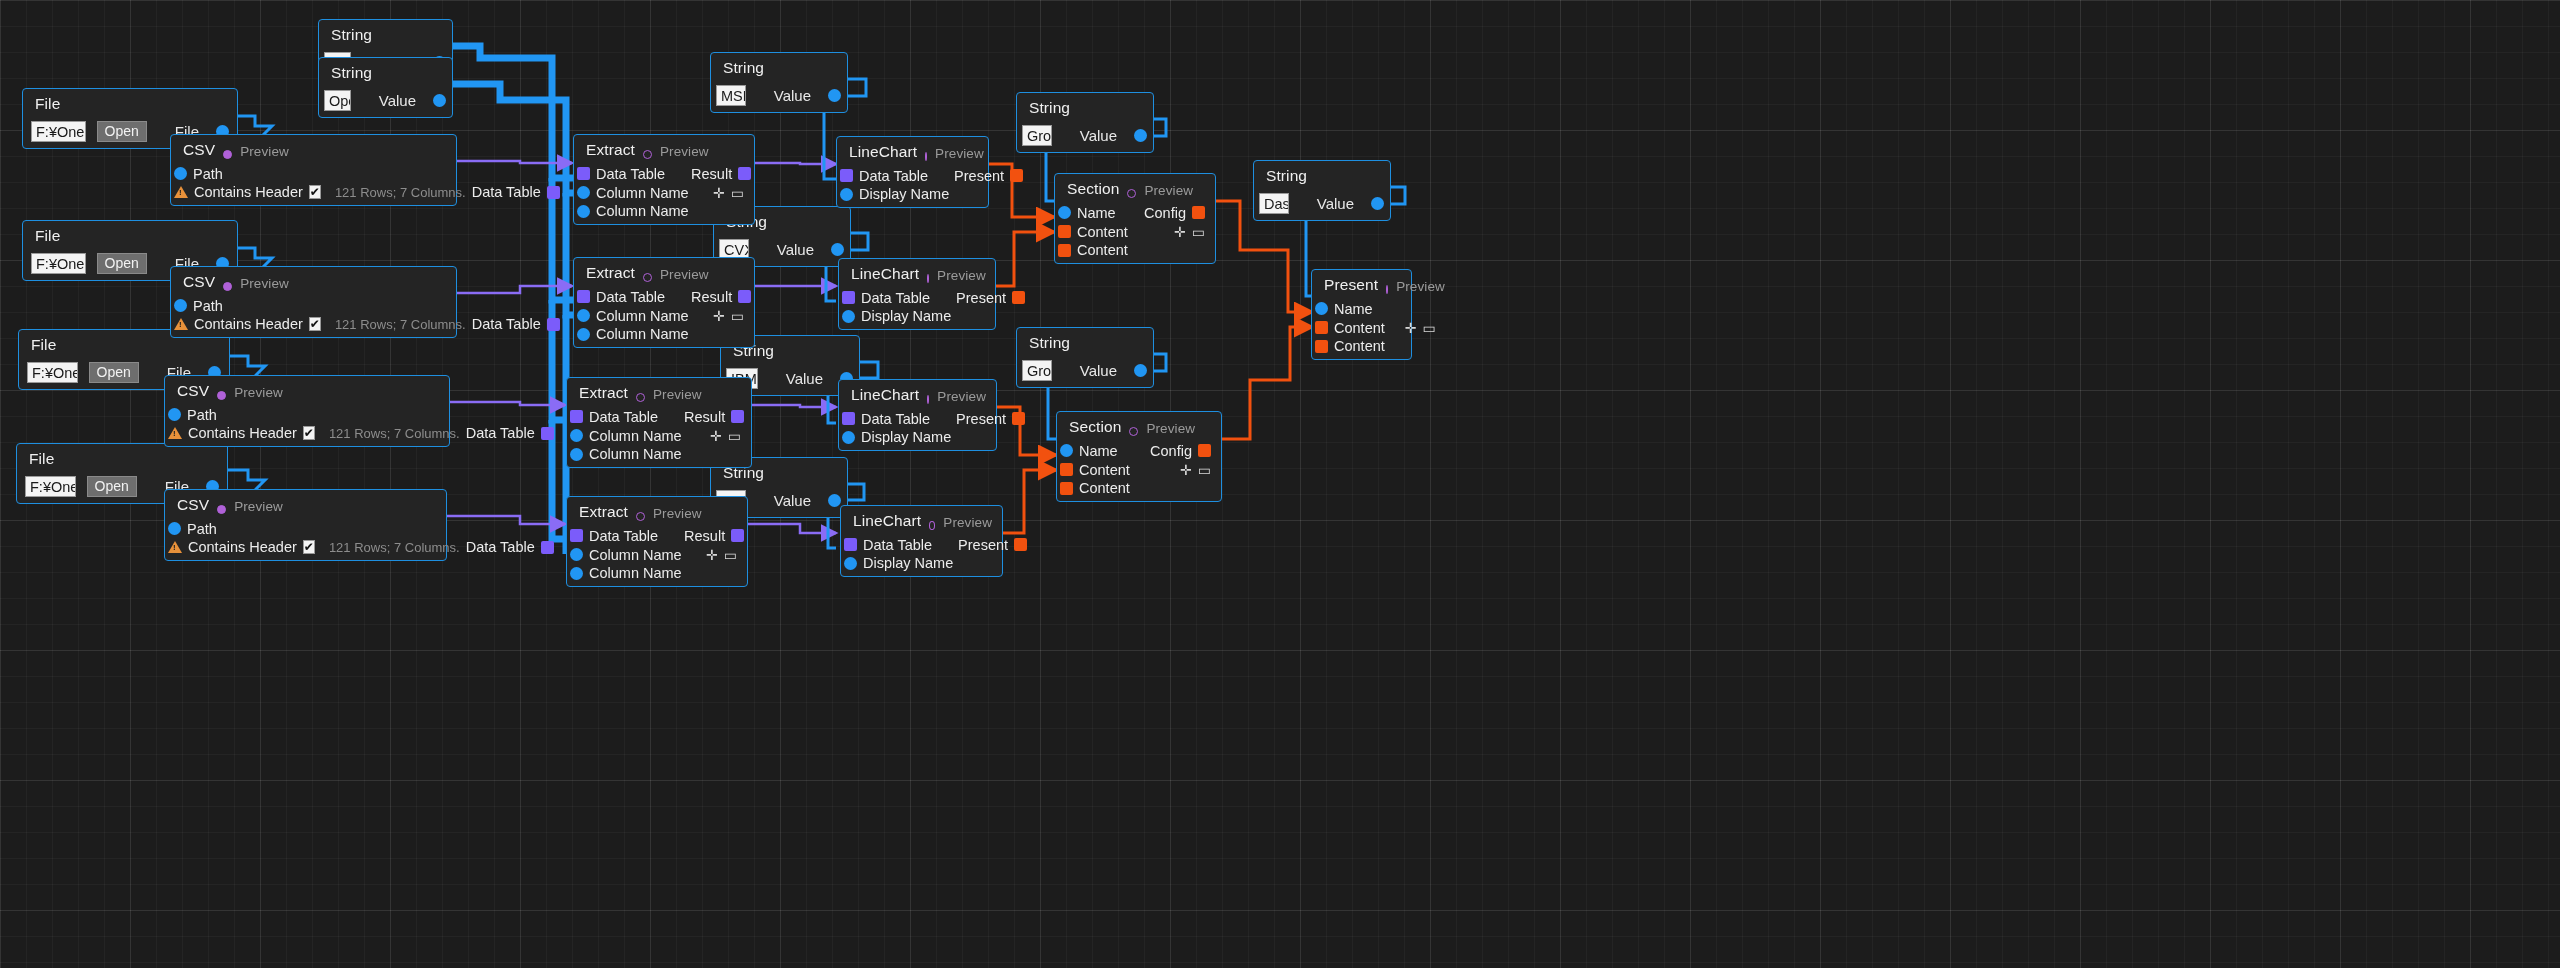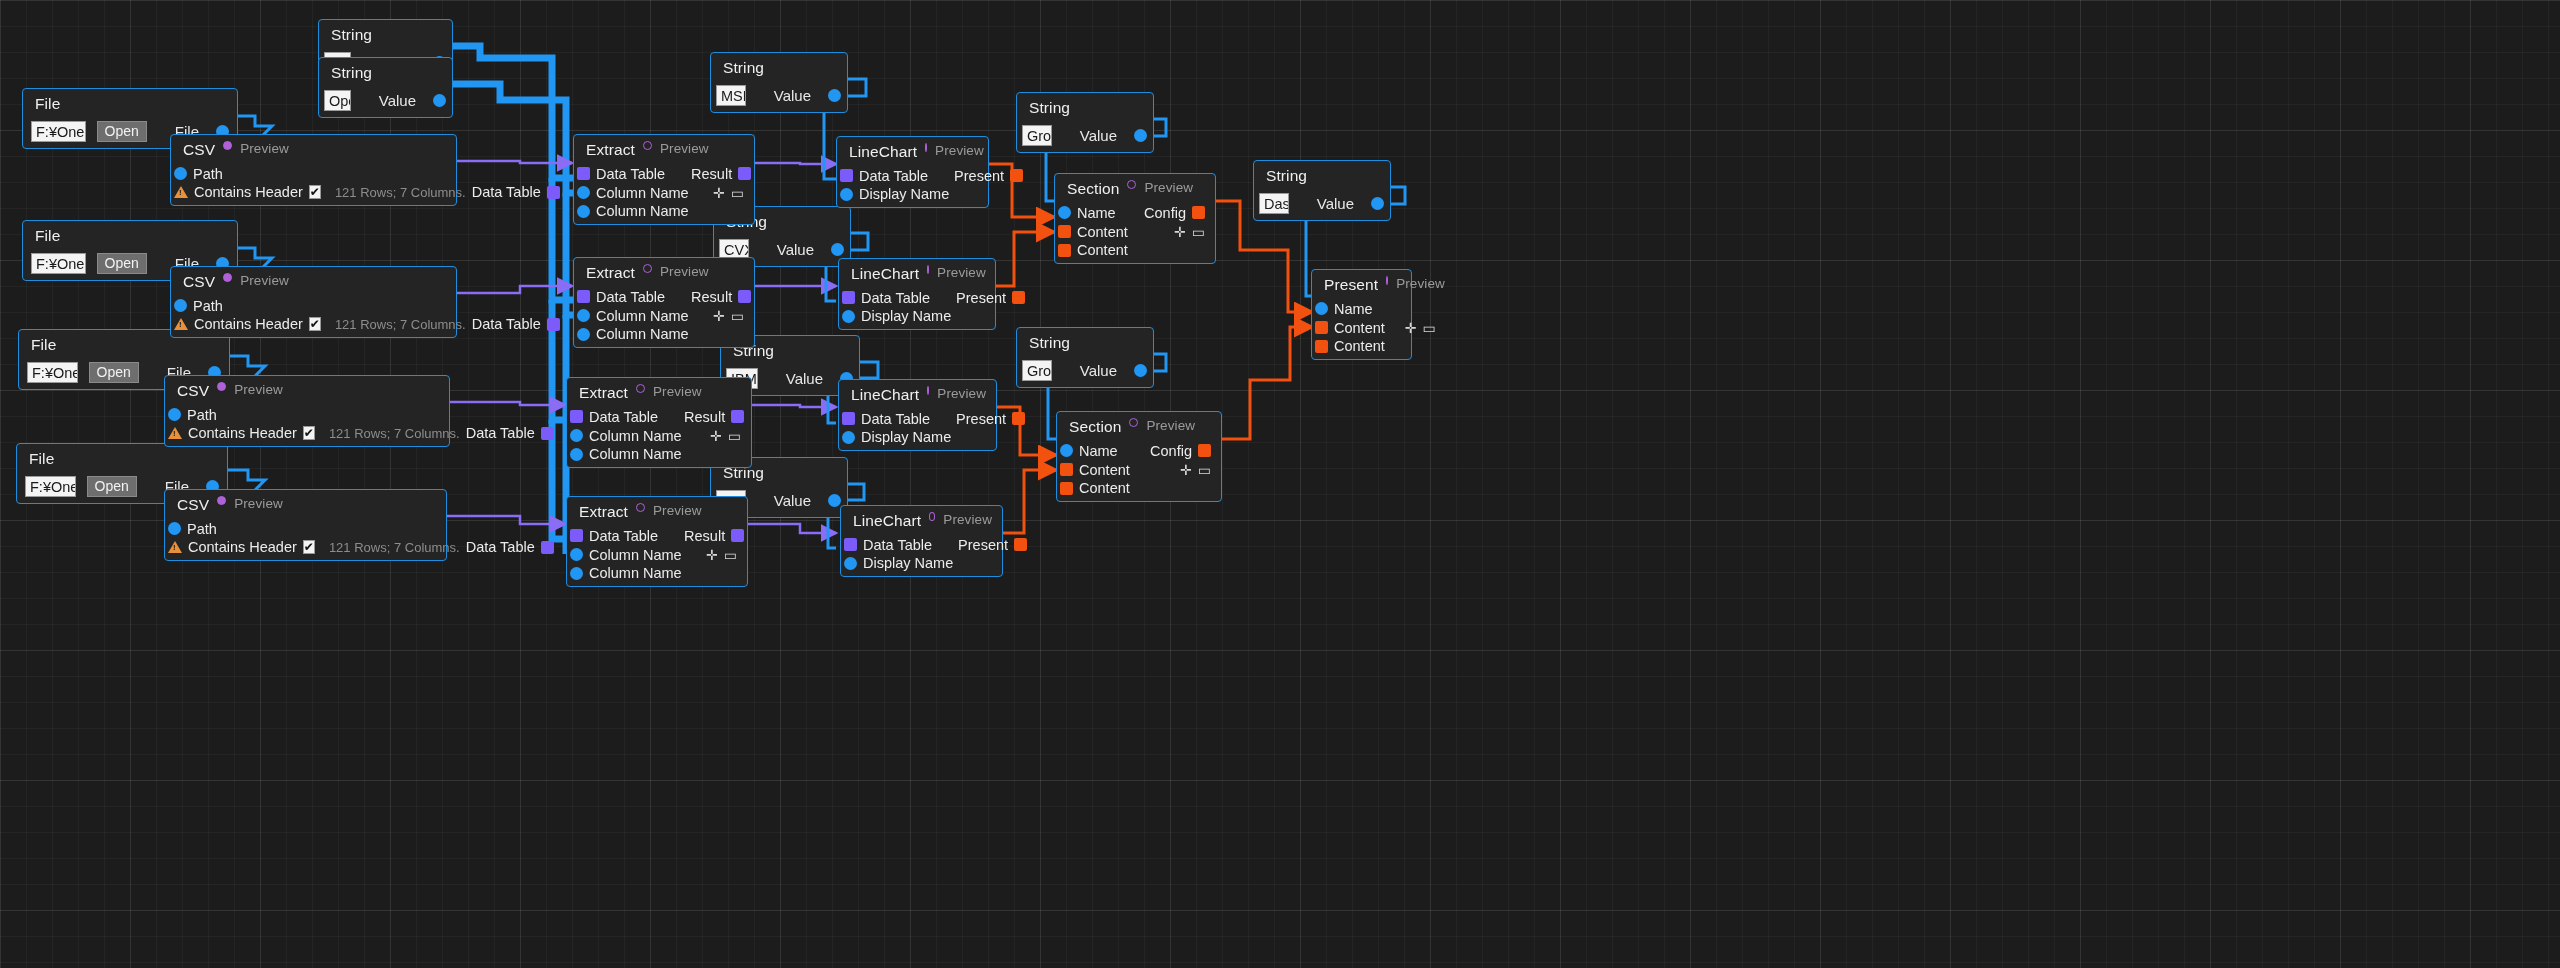--- a/index.html
+++ b/index.html
@@ -24,21 +24,21 @@
   .node{
     position:absolute; z-index:5;
     background:#242424;
     border:1.5px solid #1e8fe0;
     border-radius:4px;
     color:#e8e8e8;
     font-size:15px;
     padding:0;
   }
   .node-title{
-    display:flex; align-items:flex-start; gap:8px;
+    display:flex; align-items:flex-end; gap:8px;
     padding:6px 10px 5px 12px;
     font-size:15.5px; color:#f0f0f0; letter-spacing:.1px;
     white-space:nowrap;
   }
   .preview-dot{
     width:9px;height:9px;border-radius:50%;
     border:1.5px solid #b061d8; background:transparent;
     display:inline-block;
   }
   .preview-dot.filled{ background:#b061d8; border-color:#b061d8;}

